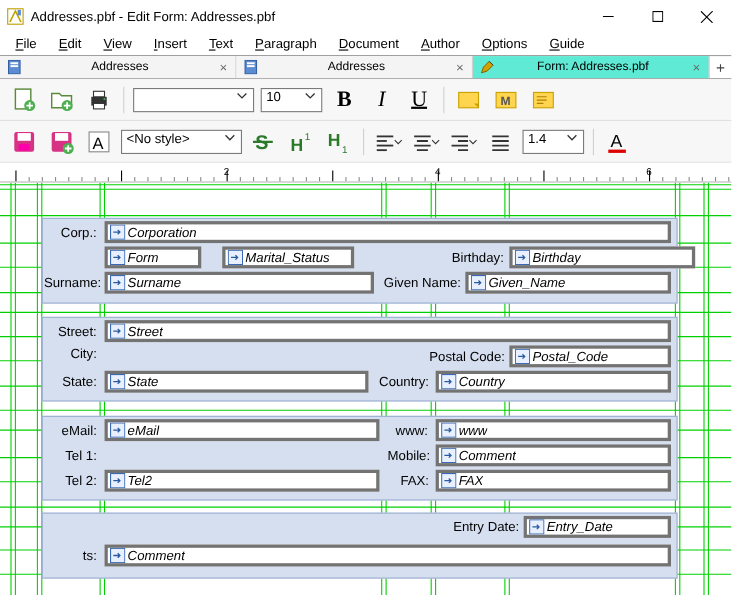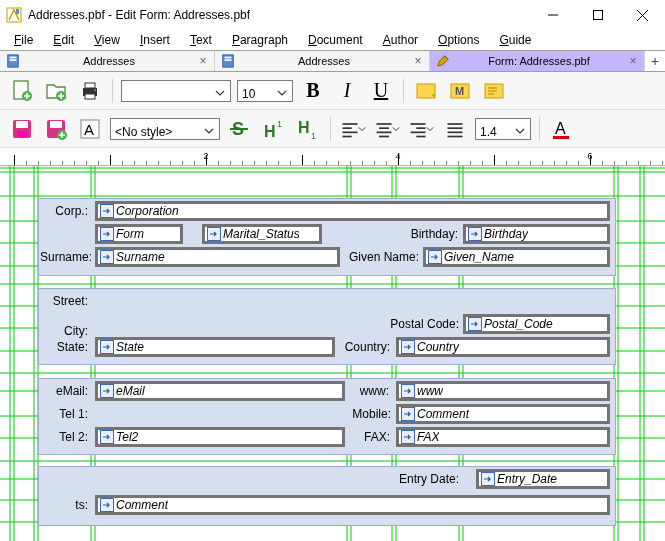--- a/index.html
+++ b/index.html
@@ -10,31 +10,31 @@
   .titlebar .title { flex: 1; font-size: 12px; }
   .winbtn { width: 45px; height: 30px; display: flex; align-items: center; justify-content: center; }
   .winbtn svg { stroke: #000; }
   
   .menubar { height: 20px; display: flex; align-items: center; padding: 0 6px; gap: 4px; }
   .menuitem { padding: 2px 8px; font-size: 12px; }
   .menuitem .u { text-decoration: underline; }
   
   .tabstrip { height: 22px; display: flex; align-items: stretch; border-top: 1px solid #a0a0a0; border-bottom: 1px solid #a0a0a0; background: #fff; }
   .tab { display: flex; align-items: center; padding: 0 6px; border-right: 1px solid #d0d0d0; gap: 20px; min-width: 0; }
-  .tab.active { background: #c4b5fd; }
+  .tab.active { background: #5eead4; }
   .tab.inactive { background: #f4f4f4; }
   .tab .tabicon { width: 14px; height: 14px; flex: none; }
   .tab .tablabel { font-size: 11px; white-space: nowrap; overflow: hidden; text-overflow: ellipsis; }
   .tab .tabclose { width: 10px; flex: none; color: #666; font-size: 12px; text-align: center; }
   .tab.add { width: 20px; justify-content: center; font-size: 14px; color: #444; border-right: none; }
   
   .toolbar { display: flex; align-items: center; padding: 4px 8px; gap: 6px; background: #f7f7f7; border-bottom: 1px solid #e0e0e0; }
   .tb-btn { width: 28px; height: 28px; display: flex; align-items: center; justify-content: center; border: 1px solid transparent; border-radius: 2px; }
   .tb-sep { width: 1px; height: 24px; background: #d0d0d0; margin: 0 2px; }
-  .combo { height: 22px; border: 1px solid #7a7a7a; background: #fff; display: flex; align-items: flex-end; padding: 0 2px 0 4px; font-size: 12px; }
+  .combo { height: 22px; border: 1px solid #7a7a7a; background: #fff; display: flex; align-items: flex-start; padding: 0 2px 0 4px; font-size: 12px; }
   .combo .combo-text { flex: 1; white-space: nowrap; overflow: hidden; }
   .combo .combo-arrow { width: 16px; text-align: center; color: #333; }
   .fmt { font-family: "Times New Roman", serif; font-size: 20px; width: 24px; text-align: center; }
   .fmt.b { font-weight: bold; }
   .fmt.i { font-style: italic; font-family: "Times New Roman", serif; }
   .fmt.u { text-decoration: underline; }
   
   .ruler { height: 18px; background: #fff; border-bottom: 1px solid #b0b0b0; position: relative; overflow: hidden; }
   .ruler .tick { position: absolute; bottom: 0; width: 1px; background: #888; }
   .ruler .tick.major { height: 10px; background: #000; }
@@ -490,21 +490,21 @@
         </svg>
         <span class="val">Form</span>
       </div>
     <div class="field" style="left:202px;top:58px;width:120px">
         <svg class="tag">
           <use href="#field-tag"></use>
         </svg>
         <span class="val">Marital_Status</span>
       </div>
     <span class="lbl" style="left:400px;top:61px;width:58px">Birthday:</span>
-    <div class="field" style="left:463px;top:58px;width:147px">
+    <div class="field" style="left:463px;top:58px;width:169px">
         <svg class="tag">
           <use href="#field-tag"></use>
         </svg>
         <span class="val">Birthday</span>
       </div>
     <span class="lbl" style="left:34px;top:84px;width:58px">Surname:</span>
     <div class="field" style="left:95px;top:81px;width:245px">
         <svg class="tag">
           <use href="#field-tag"></use>
         </svg>
@@ -513,21 +513,27 @@
     <span class="lbl" style="left:344px;top:84px;width:75px">Given Name:</span>
     <div class="field" style="left:423px;top:81px;width:187px">
         <svg class="tag">
           <use href="#field-tag"></use>
         </svg>
         <span class="val">Given_Name</span>
       </div>
 
     <div class="panel" style="left:38px;top:122px;width:578px;height:77px"></div>
     <span class="lbl" style="left:44px;top:128px;width:44px">Street:</span>
-    <span class="lbl" style="left:54px;top:158px;width:34px">City:</span>
+    <div class="field" style="left:95px;top:125px;width:515px">
+        <svg class="tag">
+          <use href="#field-tag"></use>
+        </svg>
+        <span class="val">Street</span>
+      </div>
+    <span class="lbl" style="left:54px;top:148px;width:34px">City:</span>
     <span class="lbl" style="left:381px;top:151px;width:78px">Postal Code:</span>
     <div class="field" style="left:463px;top:148px;width:147px">
         <svg class="tag">
           <use href="#field-tag"></use>
         </svg>
         <span class="val">Postal_Code</span>
       </div>
     <span class="lbl" style="left:50px;top:174px;width:38px">State:</span>
     <div class="field" style="left:95px;top:171px;width:240px">
         <svg class="tag">
@@ -575,21 +581,21 @@
       </div>
     <span class="lbl" style="left:358px;top:264px;width:32px">FAX:</span>
     <div class="field" style="left:396px;top:261px;width:214px">
         <svg class="tag">
           <use href="#field-tag"></use>
         </svg>
         <span class="val">FAX</span>
       </div>
 
     <div class="panel" style="left:38px;top:300px;width:578px;height:60px"></div>
-    <span class="lbl" style="left:393px;top:306px;width:66px">Entry Date:</span>
+    <span class="lbl" style="left:406px;top:306px;width:66px">Entry Date:</span>
     <div class="field" style="left:476px;top:303px;width:134px">
         <svg class="tag">
           <use href="#field-tag"></use>
         </svg>
         <span class="val">Entry_Date</span>
       </div>
     <span class="lbl" style="left:70px;top:332px;width:18px">ts:</span>
     <div class="field" style="left:95px;top:329px;width:515px">
         <svg class="tag">
           <use href="#field-tag"></use>

